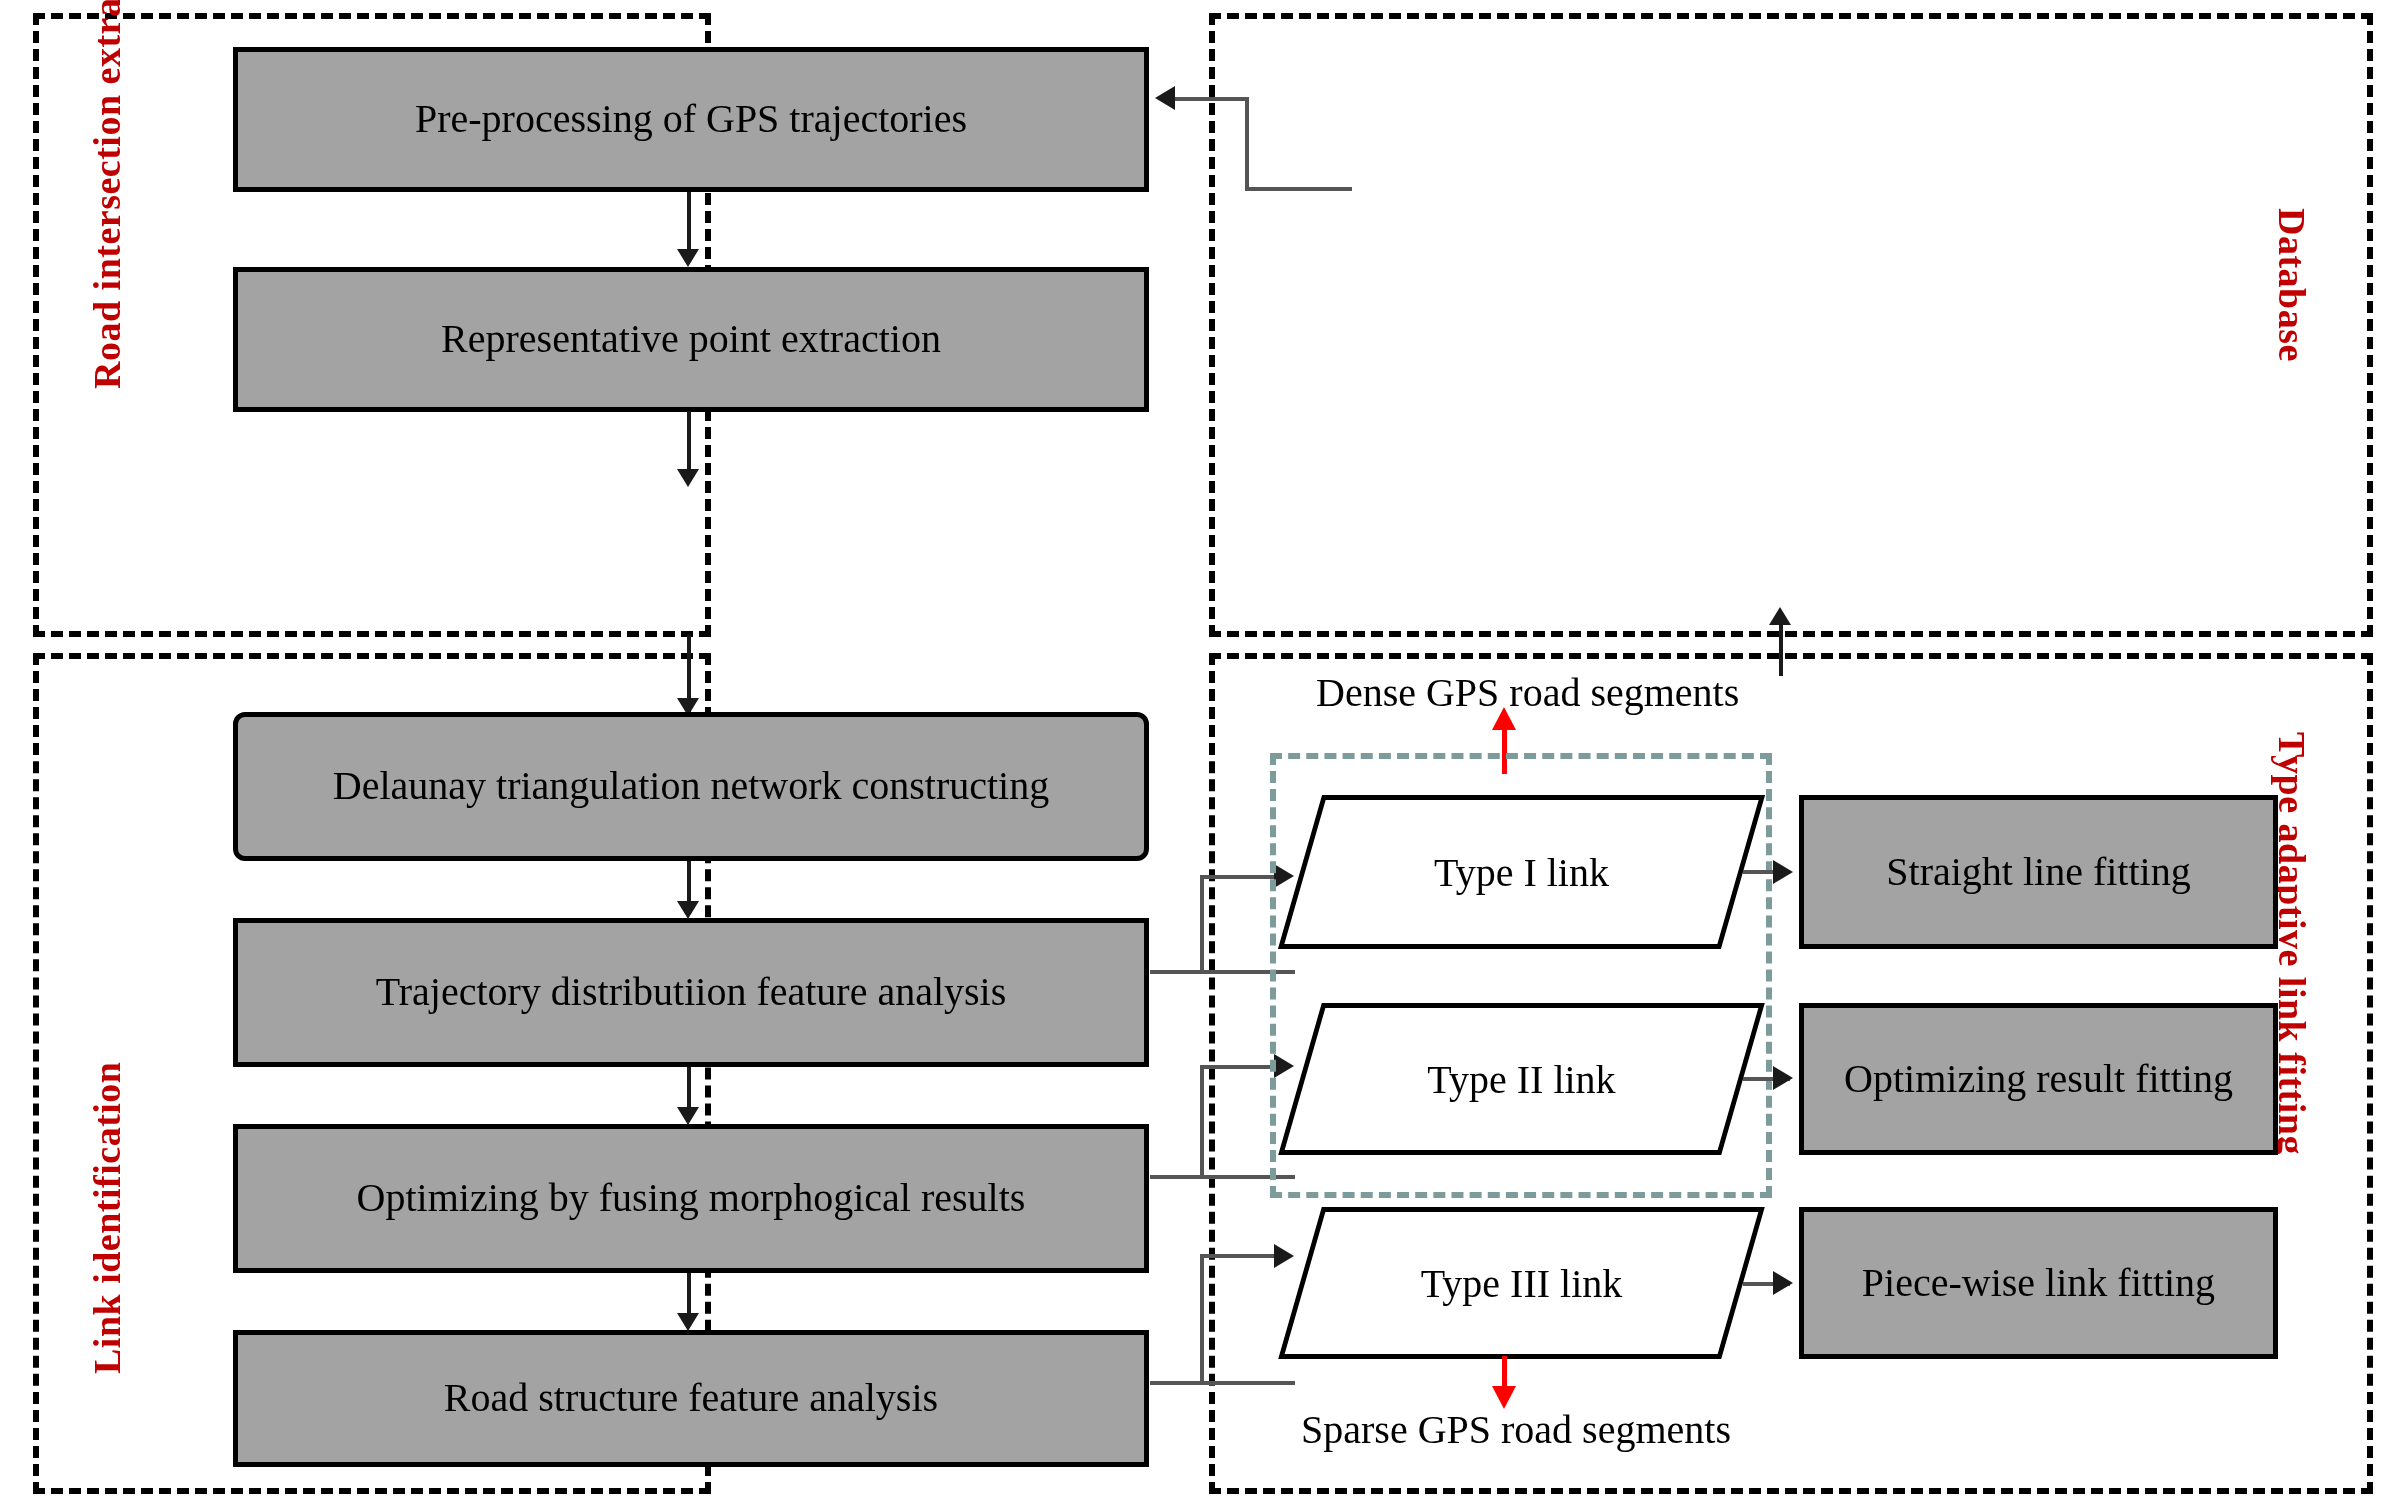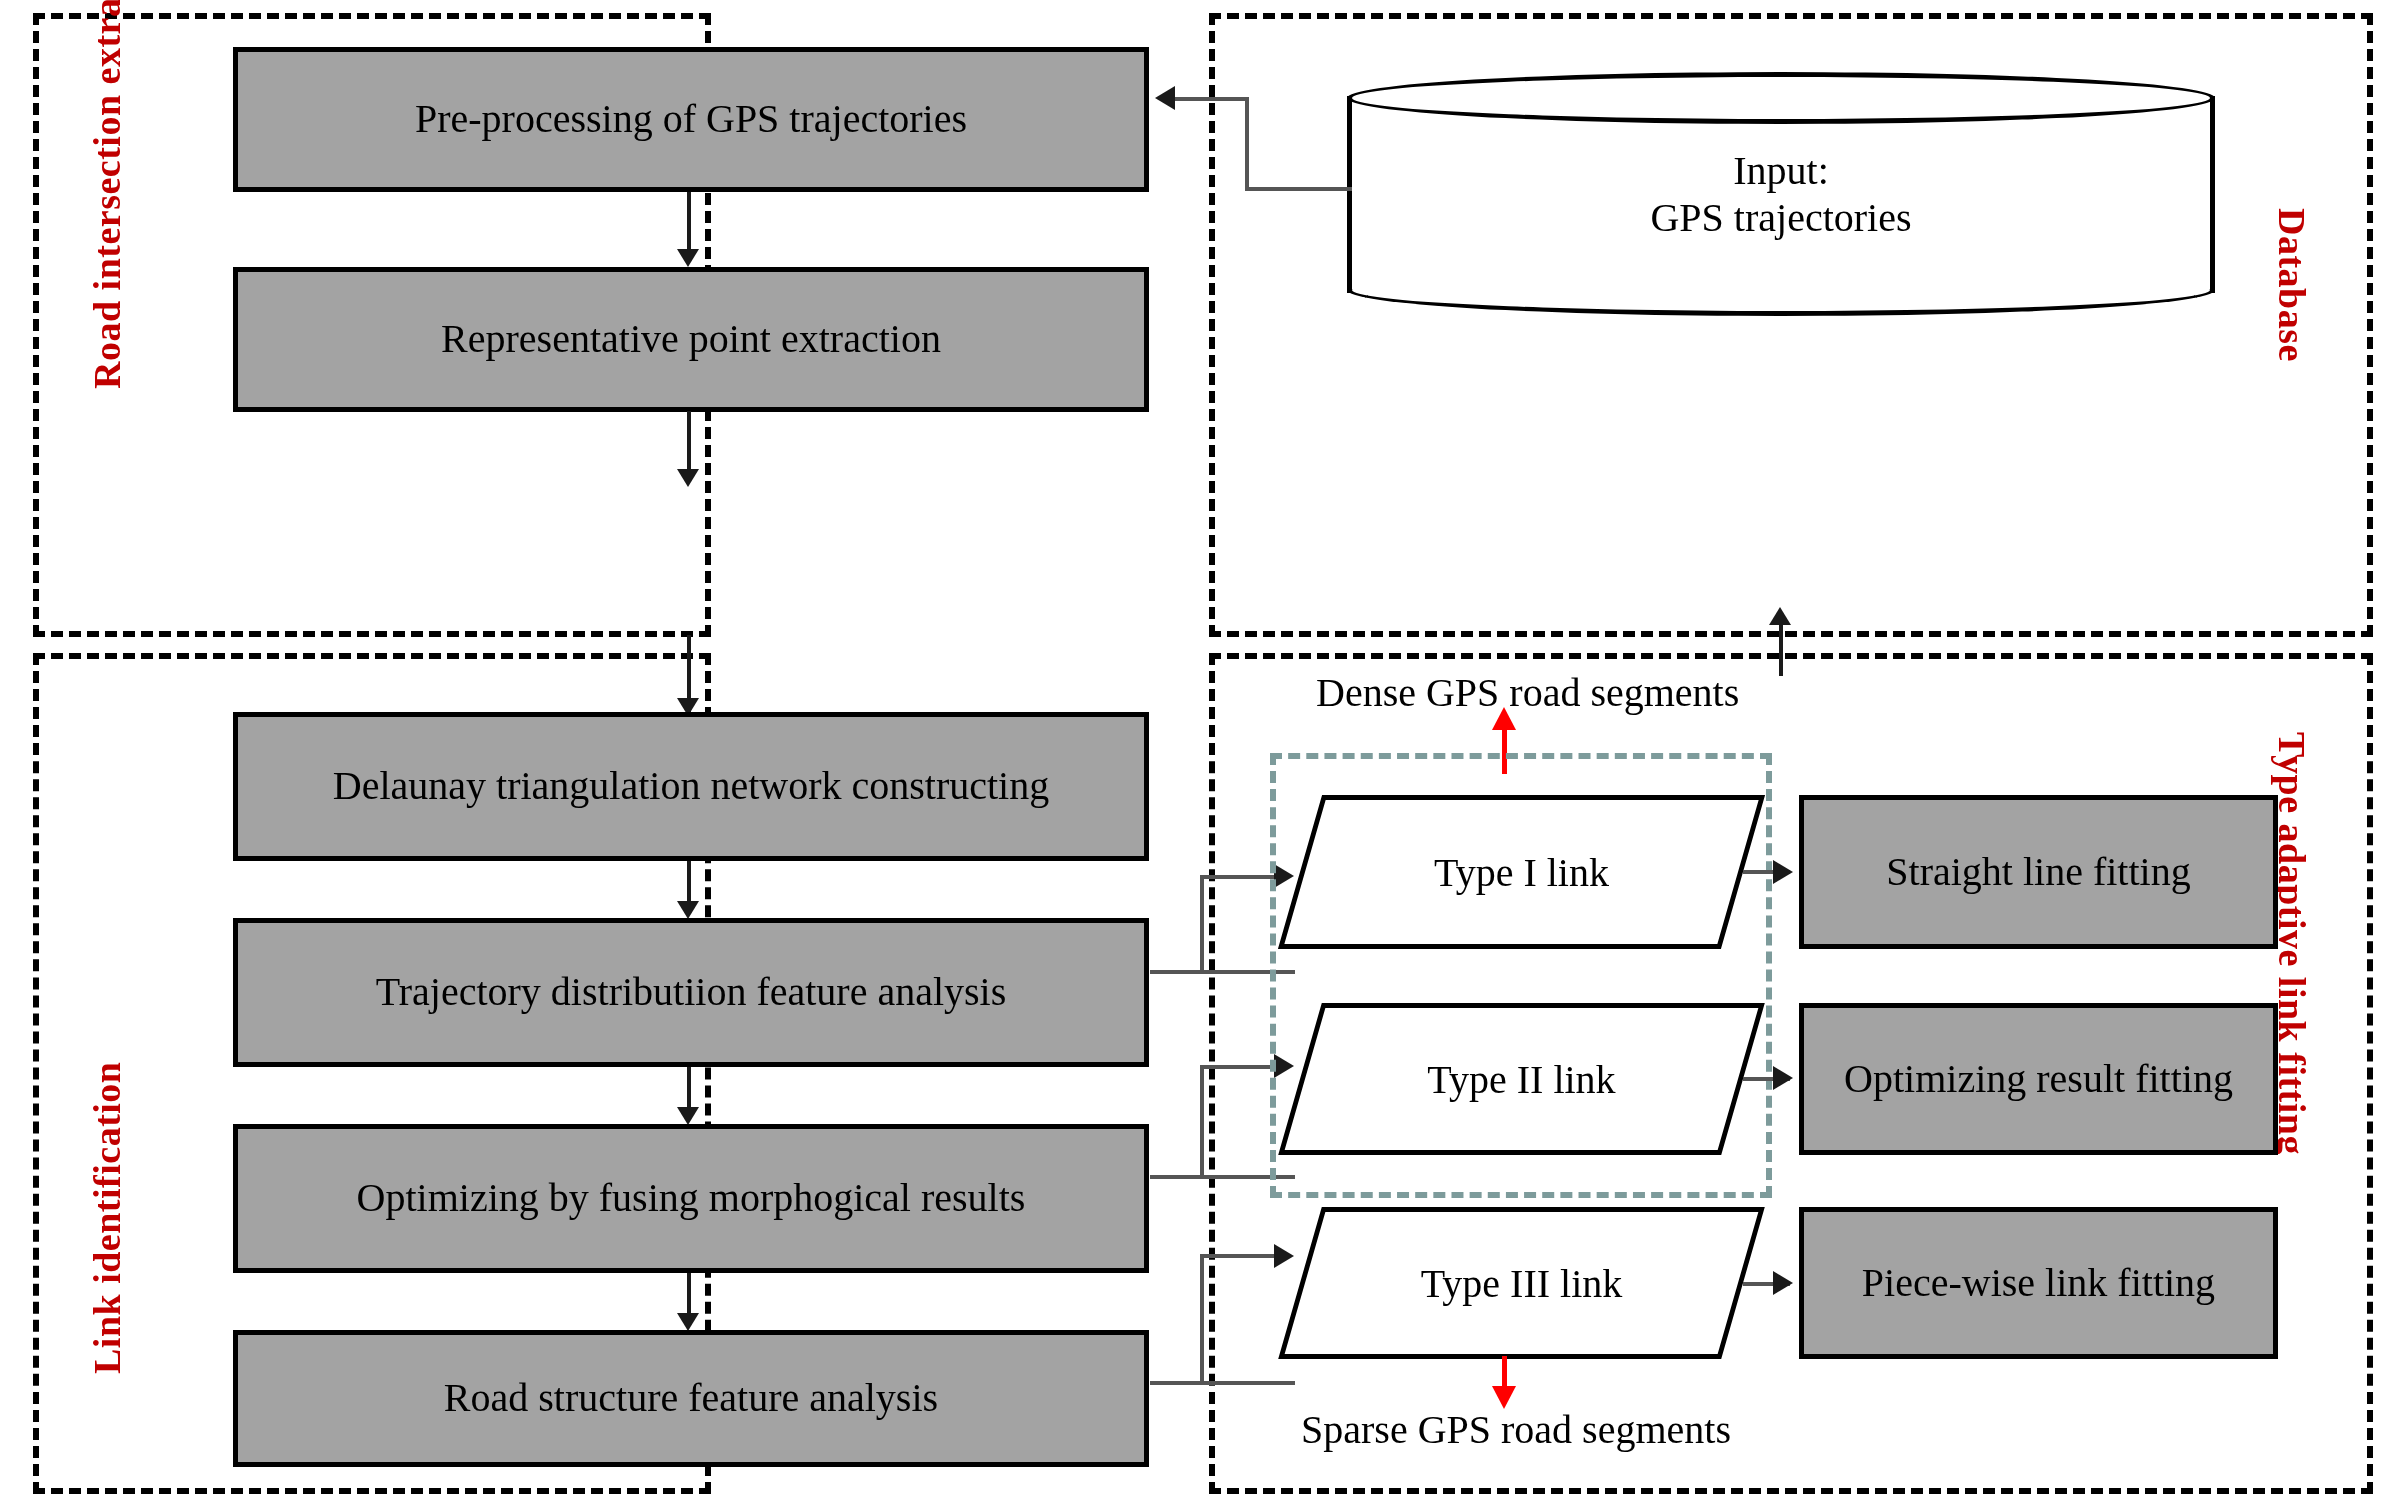--- a/index.html
+++ b/index.html
@@ -108,41 +108,31 @@
 
   <div class="pbox" style="left:233px;top:267px;width:916px;height:145px;font-size:40px;">Representative point extraction</div>
 
   <div class="ln v blk" style="left:687px;top:411px;height:70px;"></div>
   <div class="arrow-d" style="left:677px;top:469px;"></div>
 
 
   <div class="ln v blk" style="left:687px;top:635px;height:77px;"></div>
   <div class="arrow-d" style="left:677px;top:698px;"></div>
 
-  <div class="cyl" style="left:1347px;top:72px;width:868px;height:244px;">
-    <div class="body"></div>
-    <div class="bot-e"></div>
-    <div class="bot-cover"></div>
-    <div class="top-e"></div>
-    <div class="ctext" style="font-size:40px;">
-      <div>Input:</div>
-      <div>GPS trajectories</div>
-    </div>
-  </div>
 
 
   <div class="ln h" style="left:1245px;top:187px;width:107px;"></div>
   <div class="ln v" style="left:1245px;top:97px;height:94px;"></div>
   <div class="ln h" style="left:1175px;top:97px;width:74px;"></div>
   <div class="arrow-l" style="left:1155px;top:86px;"></div>
 
   <div class="ln v blk" style="left:1779px;top:624px;height:52px;"></div>
   <div class="arrow-u" style="left:1769px;top:607px;"></div>
 
-  <div class="pbox" style="left:233px;top:712px;width:916px;height:149px;font-size:40px;">Delaunay triangulation network constructing</div>
+  <div class="pbox" style="left:233px;top:712px;width:916px;height:149px;font-size:40px;border-radius:12px;">Delaunay triangulation network constructing</div>
 
   <div class="ln v blk" style="left:687px;top:861px;height:52px;"></div>
   <div class="arrow-d" style="left:677px;top:901px;"></div>
 
   <div class="pbox" style="left:233px;top:918px;width:916px;height:149px;font-size:40px;">Trajectory distributiion feature analysis</div>
 
   <div class="ln v blk" style="left:687px;top:1067px;height:52px;"></div>
   <div class="arrow-d" style="left:677px;top:1107px;"></div>
 
   <div class="pbox" style="left:233px;top:1124px;width:916px;height:149px;font-size:40px;">Optimizing by fusing morphogical results</div>

